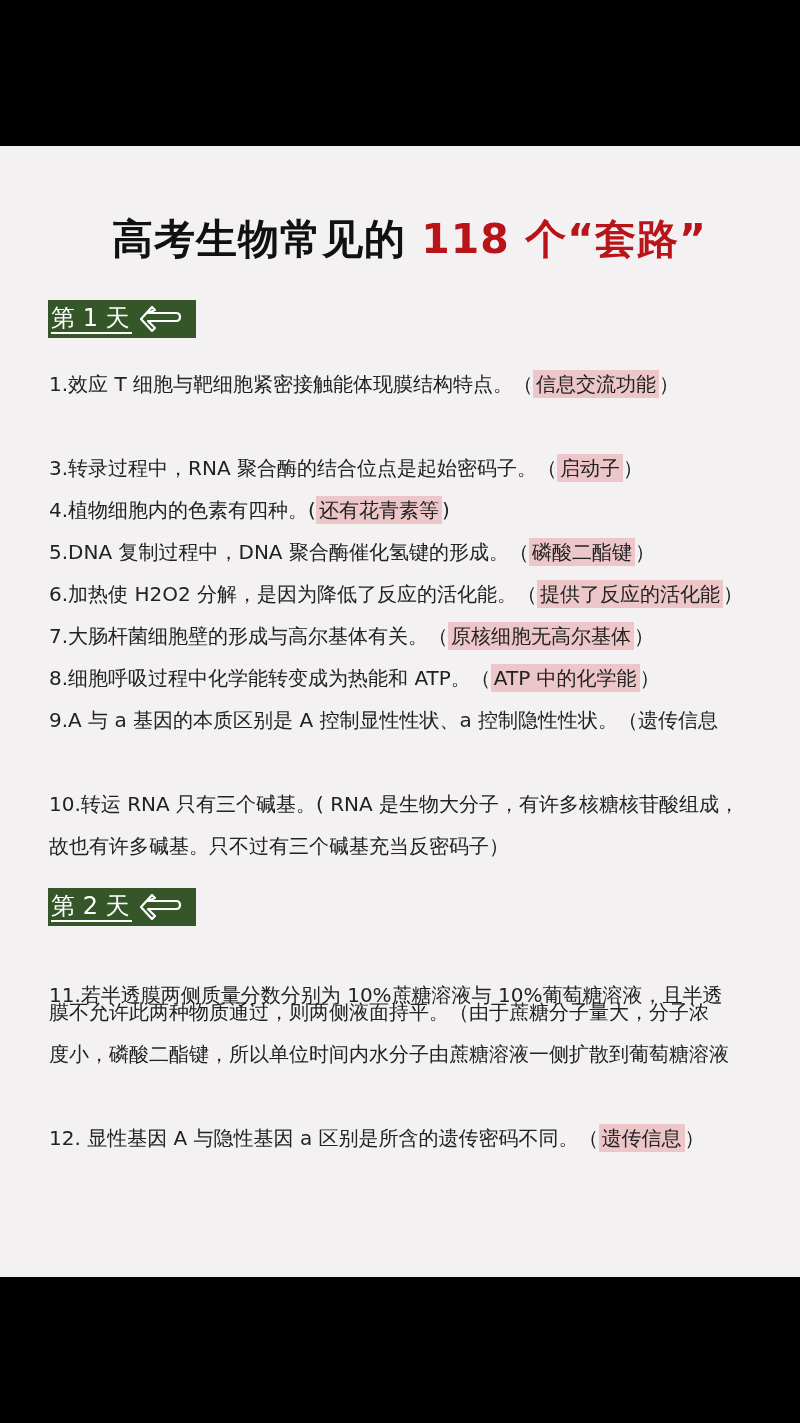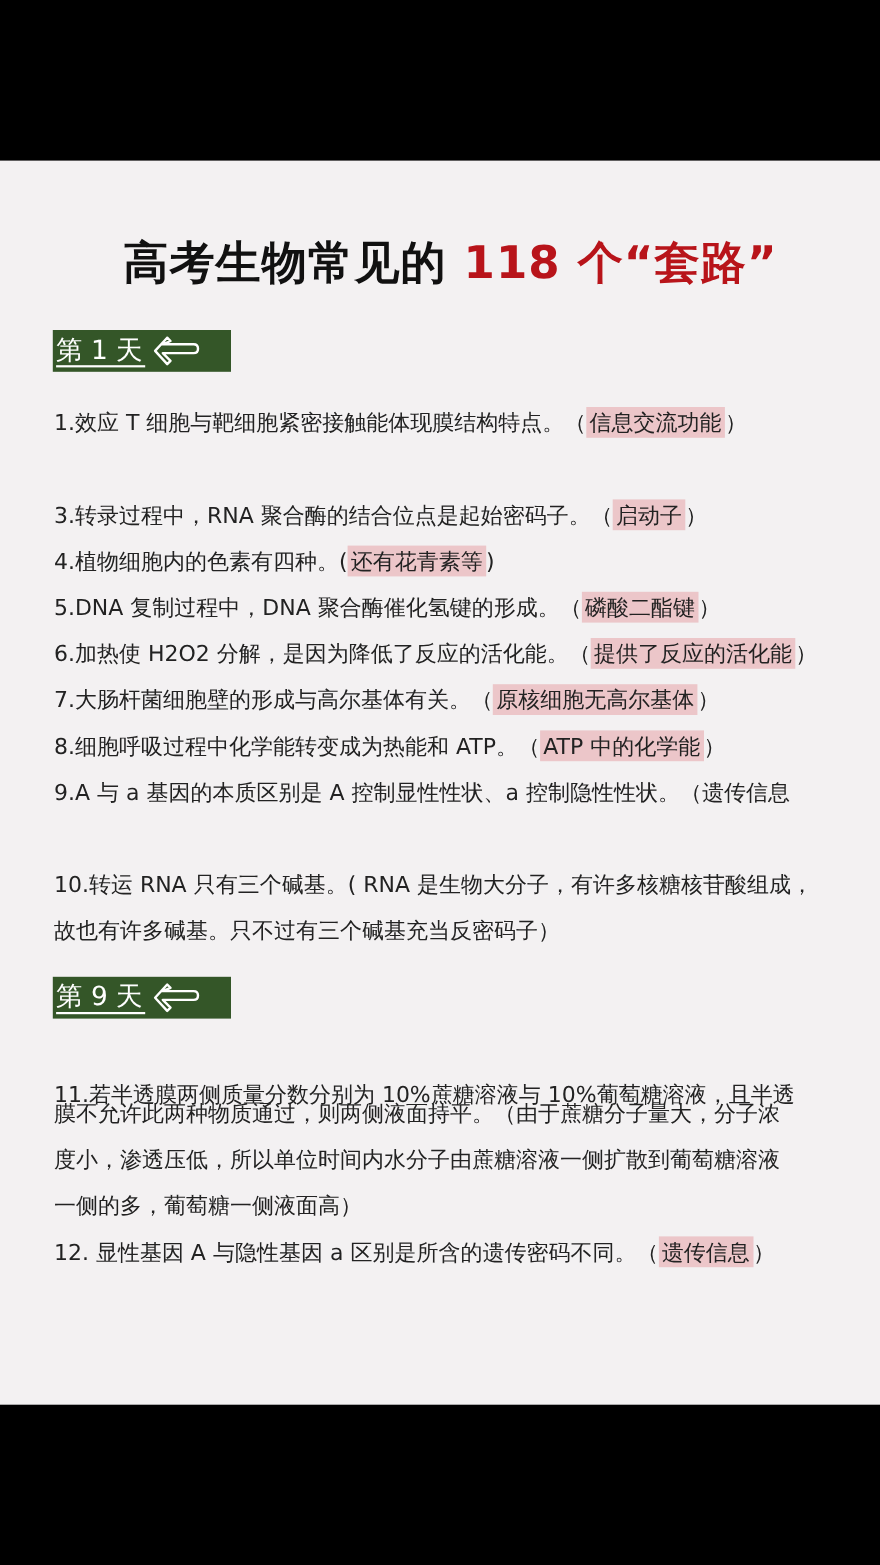--- a/index.html
+++ b/index.html
@@ -1,20 +1,20 @@
 <!DOCTYPE html>
 <html><head>
 <meta charset="utf-8">
 <style>
   html,body{margin:0;padding:0;}
   body{width:800px;height:1423px;background:#000;overflow:hidden;font-family:"DejaVu Sans","Liberation Sans",sans-serif;}
   .page{position:absolute;left:0;top:146px;width:800px;height:1131px;background:#f3f1f2;}
   .title{position:absolute;left:64px;top:66px;font-size:41px;font-weight:bold;color:#111;white-space:nowrap;letter-spacing:1px;margin-left:48px;}
   .title .accent{color:#b8141a;position:relative;}
-  .day{position:absolute;left:48px;height:38px;width:162px;background:#345628;color:#fff;font-size:24px;display:flex;align-items:center;padding-left:3px;box-sizing:border-box;}
+  .day{position:absolute;left:48px;height:38px;width:148px;background:#345628;color:#fff;font-size:24px;display:flex;align-items:center;padding-left:3px;box-sizing:border-box;}
   .day .lbl{border-bottom:2px solid #fff;line-height:28px;padding-right:2px;}
   .day svg{margin-left:6px;}
   .line{position:absolute;left:49px;font-size:20px;color:#222;white-space:nowrap;}
   .hl{background:#ecc6c9;padding:2px 3px;}
 </style>
 </head>
 <body>
 
 <div class="page">
   <div class="title">
@@ -37,24 +37,23 @@
   <div class="line" style="top:351px;"><span>4.植物细胞内的色素有四种。(</span><span class="hl">还有花青素等</span><span>)</span></div>
   <div class="line" style="top:393px;"><span>5.DNA 复制过程中，DNA 聚合酶催化氢键的形成。（</span><span class="hl">磷酸二酯键</span><span>）</span></div>
   <div class="line" style="top:435px;text-align:right;"><span>6.加热使 H2O2 分解，是因为降低了反应的活化能。（</span><span class="hl">提供了反应的活化能</span><span>）</span></div>
   <div class="line" style="top:477px;"><span>7.大肠杆菌细胞壁的形成与高尔基体有关。（</span><span class="hl">原核细胞无高尔基体</span><span>）</span></div>
   <div class="line" style="top:519px;"><span>8.细胞呼吸过程中化学能转变成为热能和 ATP。（</span><span class="hl">ATP 中的化学能</span><span>）</span></div>
   <div class="line" style="top:561px;"><span>9.A 与 a 基因的本质区别是 A 控制显性性状、a 控制隐性性状。（遗传信息</span></div>
   <div class="line" style="top:645px;"><span>10.转运 RNA 只有三个碱基。( RNA 是生物大分子，有许多核糖核苷酸组成，</span></div>
   <div class="line" style="top:687px;"><span>故也有许多碱基。只不过有三个碱基充当反密码子）</span></div>
 
   <div class="day" style="top:742px;">
-    <span class="lbl">第 9 天</span>
+    <span class="lbl">第 2 天</span>
     <svg width="44" height="30" viewBox="0 0 44 30">
         <path d="M14 3 L3 15 L14 27 L17 24 L10 17 L38 17 Q42 17 42 13 Q42 9 38 9 L10 9 L17 6 Z" fill="none" stroke="#fff" stroke-width="2.2" stroke-linejoin="round"></path>
       </svg>
   </div>
 
   <div class="line" style="top:836px;"><span>11.若半透膜两侧质量分数分别为 10%蔗糖溶液与 10%葡萄糖溶液，且半透</span></div>
   <div class="line" style="top:853px;"><span>膜不允许此两种物质通过，则两侧液面持平。（由于蔗糖分子量大，分子浓</span></div>
-  <div class="line" style="top:895px;"><span>度小，渗透压低，所以单位时间内水分子由蔗糖溶液一侧扩散到葡萄糖溶液</span></div>
-  <div class="line" style="top:937px;"><span>一侧的多，葡萄糖一侧液面高）</span></div>
+  <div class="line" style="top:895px;"><span>度小，磷酸二酯键，所以单位时间内水分子由蔗糖溶液一侧扩散到葡萄糖溶液</span></div>
   <div class="line" style="top:979px;"><span>12.  显性基因 A 与隐性基因 a 区别是所含的遗传密码不同。（</span><span class="hl">遗传信息</span><span>）</span></div>
 </div>
 
 </body></html>

